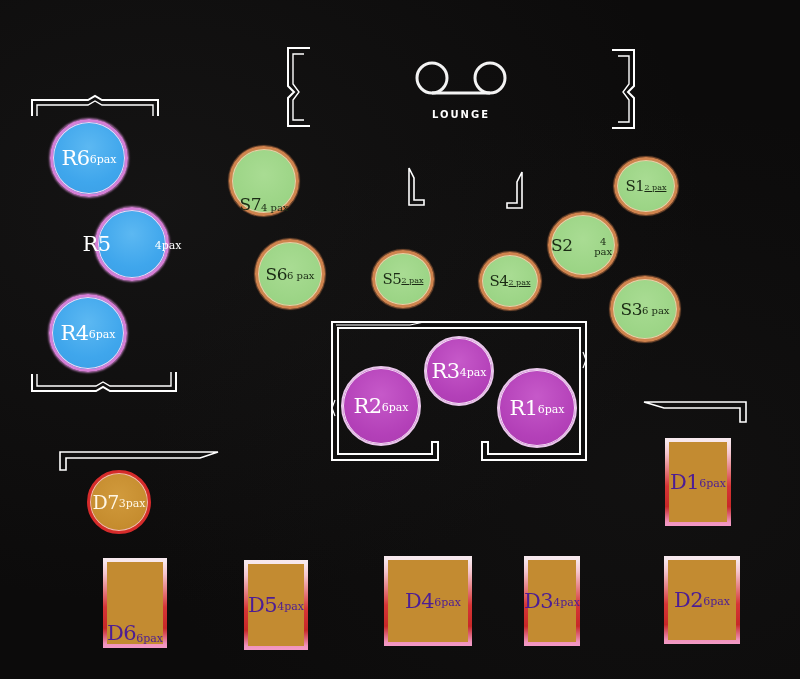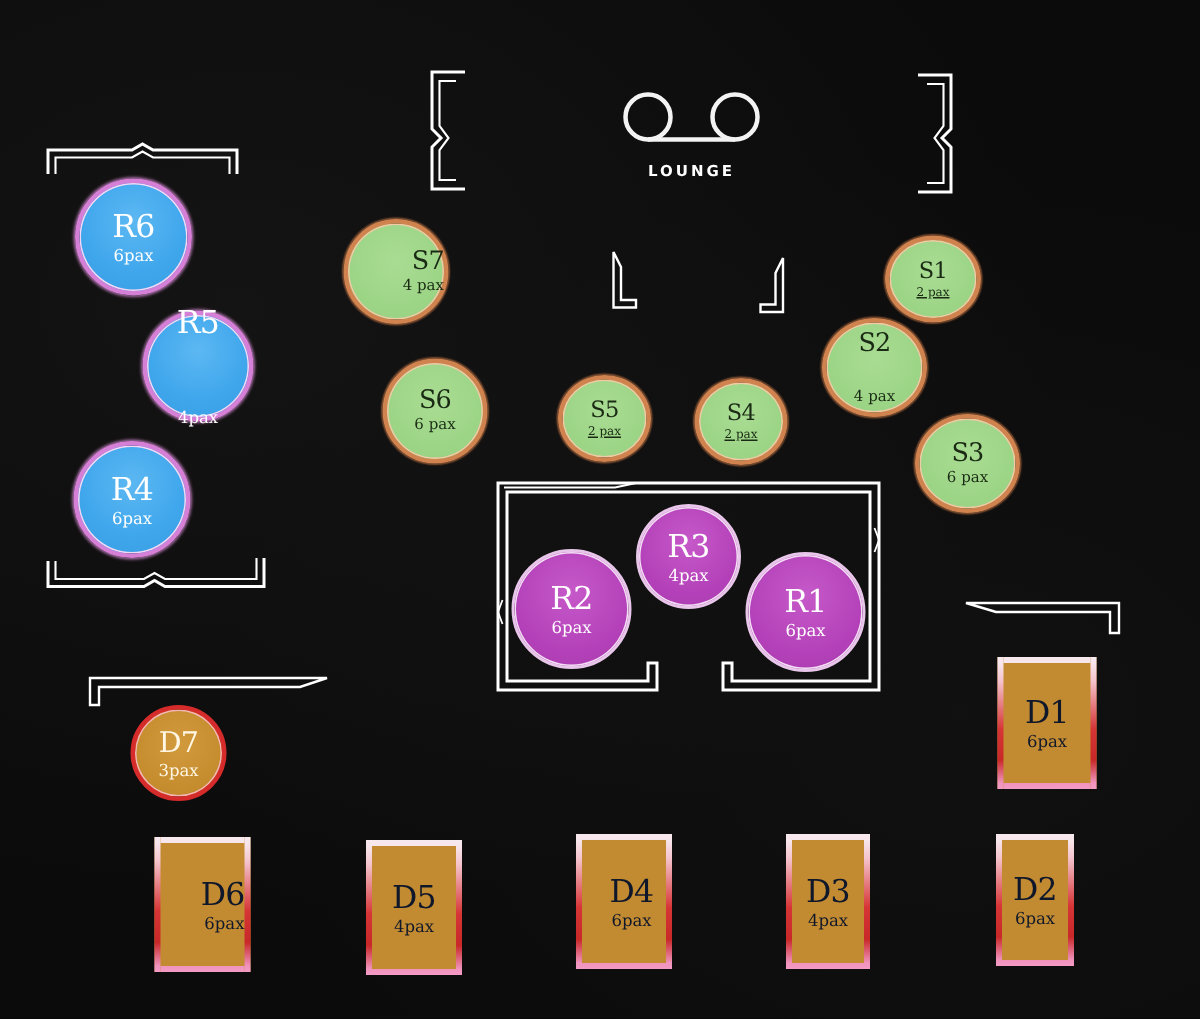--- a/index.html
+++ b/index.html
@@ -22,21 +22,21 @@
     }
     #walls {
       position: absolute;
       left: 0; top: 0;
       width: 800px; height: 679px;
     }
     .table {
       position: absolute;
       box-sizing: border-box;
       display: flex;
-      flex-direction: column;
+      flex-direction: row;
       align-items: center;
       justify-content: center;
       cursor: pointer;
       text-align: center;
     }
     .round { border-radius: 50%; }
 
     
     .t-blue {
       background: radial-gradient(circle at 50% 35%, #5cb8f2 0%, #3fa6ec 60%, #3a9ee4 100%);
@@ -63,21 +63,21 @@
       background: radial-gradient(circle at 50% 40%, #d19a3c 0%, #c58c2e 70%, #bb8228 100%);
       border: 3px solid #d62b2b;
       box-shadow: 0 0 0 1px #f2b6b6 inset;
       color: #fff6e4;
     }
     
     .t-gold-rect {
       background: #c38b31;
       border: 4px solid transparent;
       border-image: linear-gradient(to bottom, #f7e9ee 0%, #f5c6cf 15%, #d63536 55%, #c82828 80%, #f39ac6 100%) 1;
-      color: #0f172a;
+      color: #4c1d95;
     }
 
     .tname {
       font-family: "DejaVu Serif", "Liberation Serif", serif;
       line-height: 1;
       letter-spacing: -0.5px;
     }
     .tcap {
       font-family: "DejaVu Serif", "Liberation Serif", serif;
       line-height: 1;
@@ -204,29 +204,29 @@
     <span class="tcap">4 pax</span>
   </div>
   <div class="table round t-green" style="left:255px;top:239px;width:70px;height:70px;text-align:center;">
     <span class="tname">S6</span>
     <span class="tcap">6 pax</span>
   </div>
   <div class="table round t-green small" style="left:372px;top:250px;width:62px;height:58px;">
     <span class="tname">S5</span>
     <span class="tcap">2 pax</span>
   </div>
-  <div class="table round t-green small" style="left:463px;top:252px;width:62px;height:58px;">
+  <div class="table round t-green small" style="left:479px;top:252px;width:62px;height:58px;">
     <span class="tname">S4</span>
     <span class="tcap">2 pax</span>
   </div>
   <div class="table round t-green" style="left:548px;top:212px;width:70px;height:66px;gap:19px;">
     <span class="tname">S2</span>
     <span class="tcap">4 pax</span>
   </div>
-  <div class="table round t-green small" style="left:590px;top:157px;width:64px;height:58px;">
+  <div class="table round t-green small" style="left:614px;top:157px;width:64px;height:58px;">
     <span class="tname">S1</span>
     <span class="tcap">2 pax</span>
   </div>
   <div class="table round t-green" style="left:610px;top:276px;width:70px;height:66px;">
     <span class="tname">S3</span>
     <span class="tcap">6 pax</span>
   </div>
 
   <div class="table round t-gold-round" style="left:87px;top:470px;width:64px;height:64px;">
     <span class="tname">D7</span>
@@ -238,26 +238,26 @@
     <span class="tcap">6pax</span>
   </div>
   <div class="table t-gold-rect" style="left:103px;top:558px;width:64px;height:90px;align-items:flex-end;">
     <span class="tname">D6</span>
     <span class="tcap">6pax</span>
   </div>
   <div class="table t-gold-rect" style="left:244px;top:560px;width:64px;height:90px;">
     <span class="tname">D5</span>
     <span class="tcap">4pax</span>
   </div>
-  <div class="table t-gold-rect" style="left:384px;top:556px;width:64px;height:90px;padding-left:10px;">
+  <div class="table t-gold-rect" style="left:384px;top:556px;width:88px;height:90px;padding-left:10px;">
     <span class="tname">D4</span>
     <span class="tcap">6pax</span>
   </div>
   <div class="table t-gold-rect" style="left:524px;top:556px;width:56px;height:90px;">
     <span class="tname">D3</span>
     <span class="tcap">4pax</span>
   </div>
-  <div class="table t-gold-rect" style="left:664px;top:556px;width:52px;height:88px;">
+  <div class="table t-gold-rect" style="left:664px;top:556px;width:76px;height:88px;">
     <span class="tname">D2</span>
     <span class="tcap">6pax</span>
   </div>
 
 </div>
 
 </body></html>

